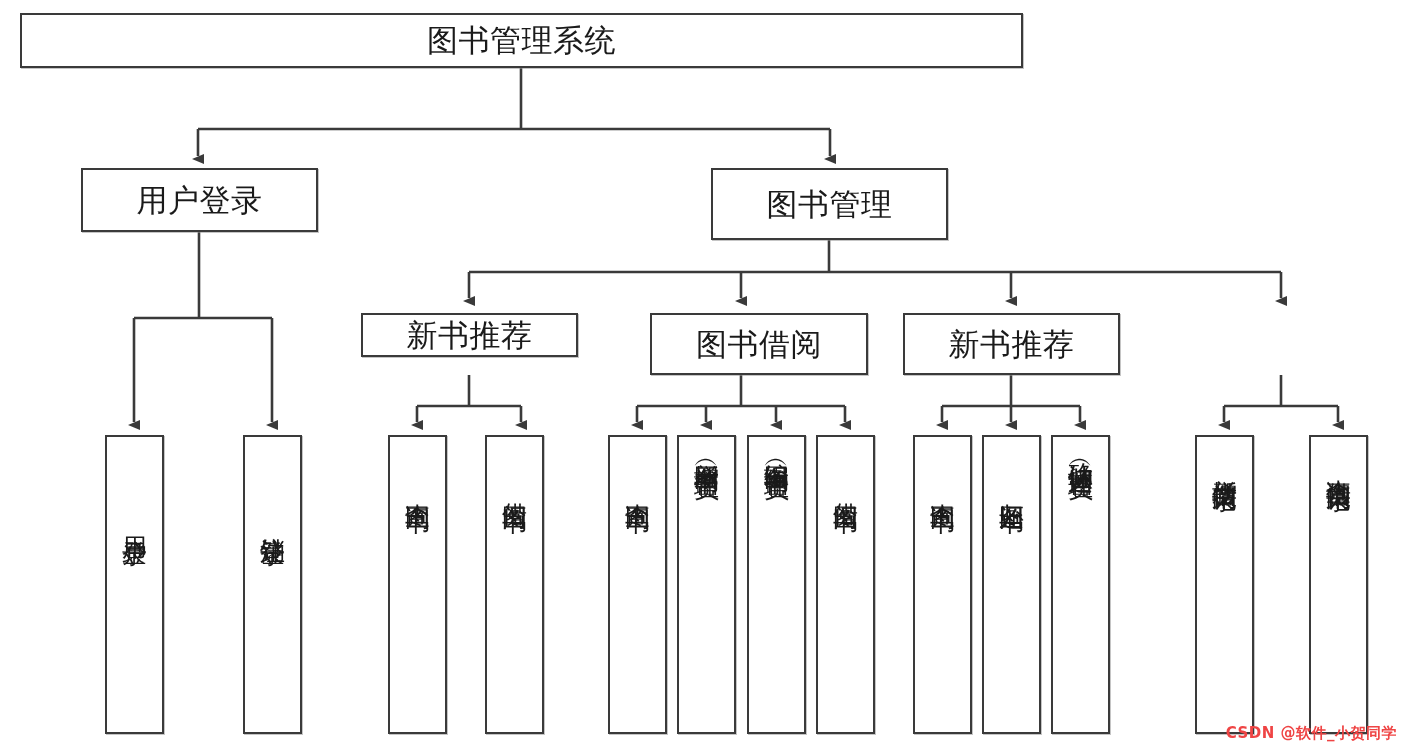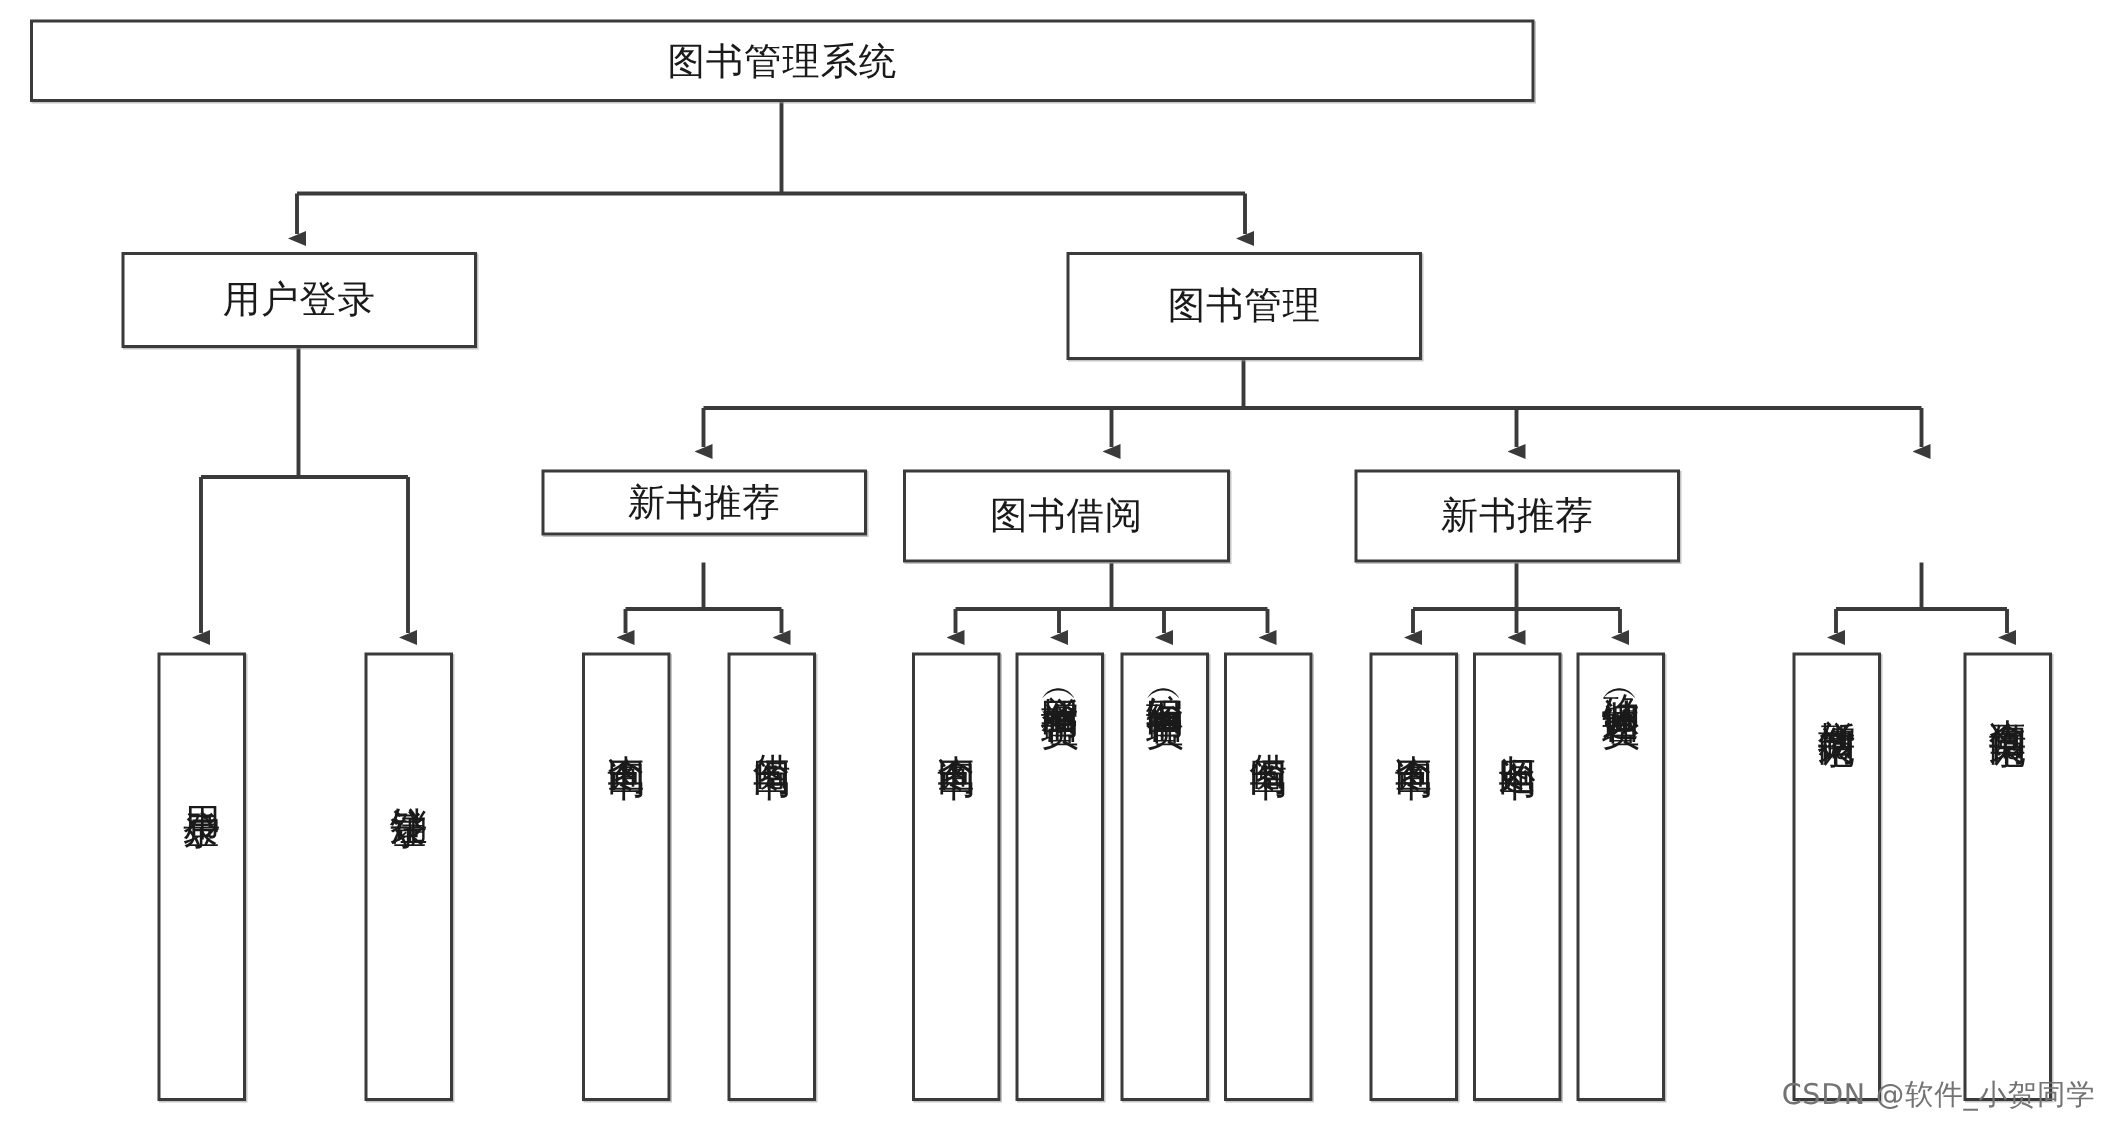--- a/index.html
+++ b/index.html
@@ -31,21 +31,21 @@
     box-sizing: border-box;
     border: 2.5px solid #3a3a3a;
     background: #ffffff;
     display: flex;
     align-items: center;
     justify-content: center;
     color: #1a1a1a;
     box-shadow: 1px 1px 0 rgba(150,150,150,0.55);
   }
   .node .label {
-    font-size: 25px;
+    font-size: 31px;
     line-height: 1.12;
     letter-spacing: 0.5px;
     white-space: nowrap;
   }
   
   .node.h .label {
     writing-mode: horizontal-tb;
   }
   
   .node.v {
@@ -64,25 +64,26 @@
   
   .node.v.pad-lg { padding-top: 80px; }
   .node.v.pad-md { padding-top: 46px; }
   .node.v.pad-sm { padding-top: 22px; }
   .node.v.pad-xs { padding-top: 6px; }
 
   #watermark {
     position: absolute;
     right: 8px;
     bottom: 4px;
-    font-size: 19px;
-    color: #737373;
+    font-size: 15px;
+    color: #ef4444;
     letter-spacing: 0.5px;
     white-space: nowrap;
     user-select: none;
+    font-weight: bold;
   }
 </style>
 </head>
 <body>
 
 <div id="canvas">
 
   <svg class="wires" viewBox="0 0 1405 747">
     <defs>
       <marker id="arrow" markerWidth="10" markerHeight="12" refX="2" refY="6" orient="auto" markerUnits="userSpaceOnUse">
@@ -146,21 +147,21 @@
   </div>
 
   <div class="node h" style="left:711px; top:168px; width:237px; height:72px;align-items:center;">
     <span class="label">图书管理</span>
   </div>
 
   <div class="node h" style="left:361px; top:313px; width:217px; height:44px;">
     <span class="label">新书推荐</span>
   </div>
 
-  <div class="node h" style="left:602px; top:313px; width:218px; height:62px;">
+  <div class="node h" style="left:650px; top:313px; width:218px; height:62px;">
     <span class="label">图书借阅</span>
   </div>
 
   <div class="node h" style="left:903px; top:313px; width:217px; height:62px;">
     <span class="label">新书推荐</span>
   </div>
 
 
   <div class="node v pad-lg" style="left:105px; top:435px; width:59px; height:299px;">
     <span class="label">用户登录</span>

